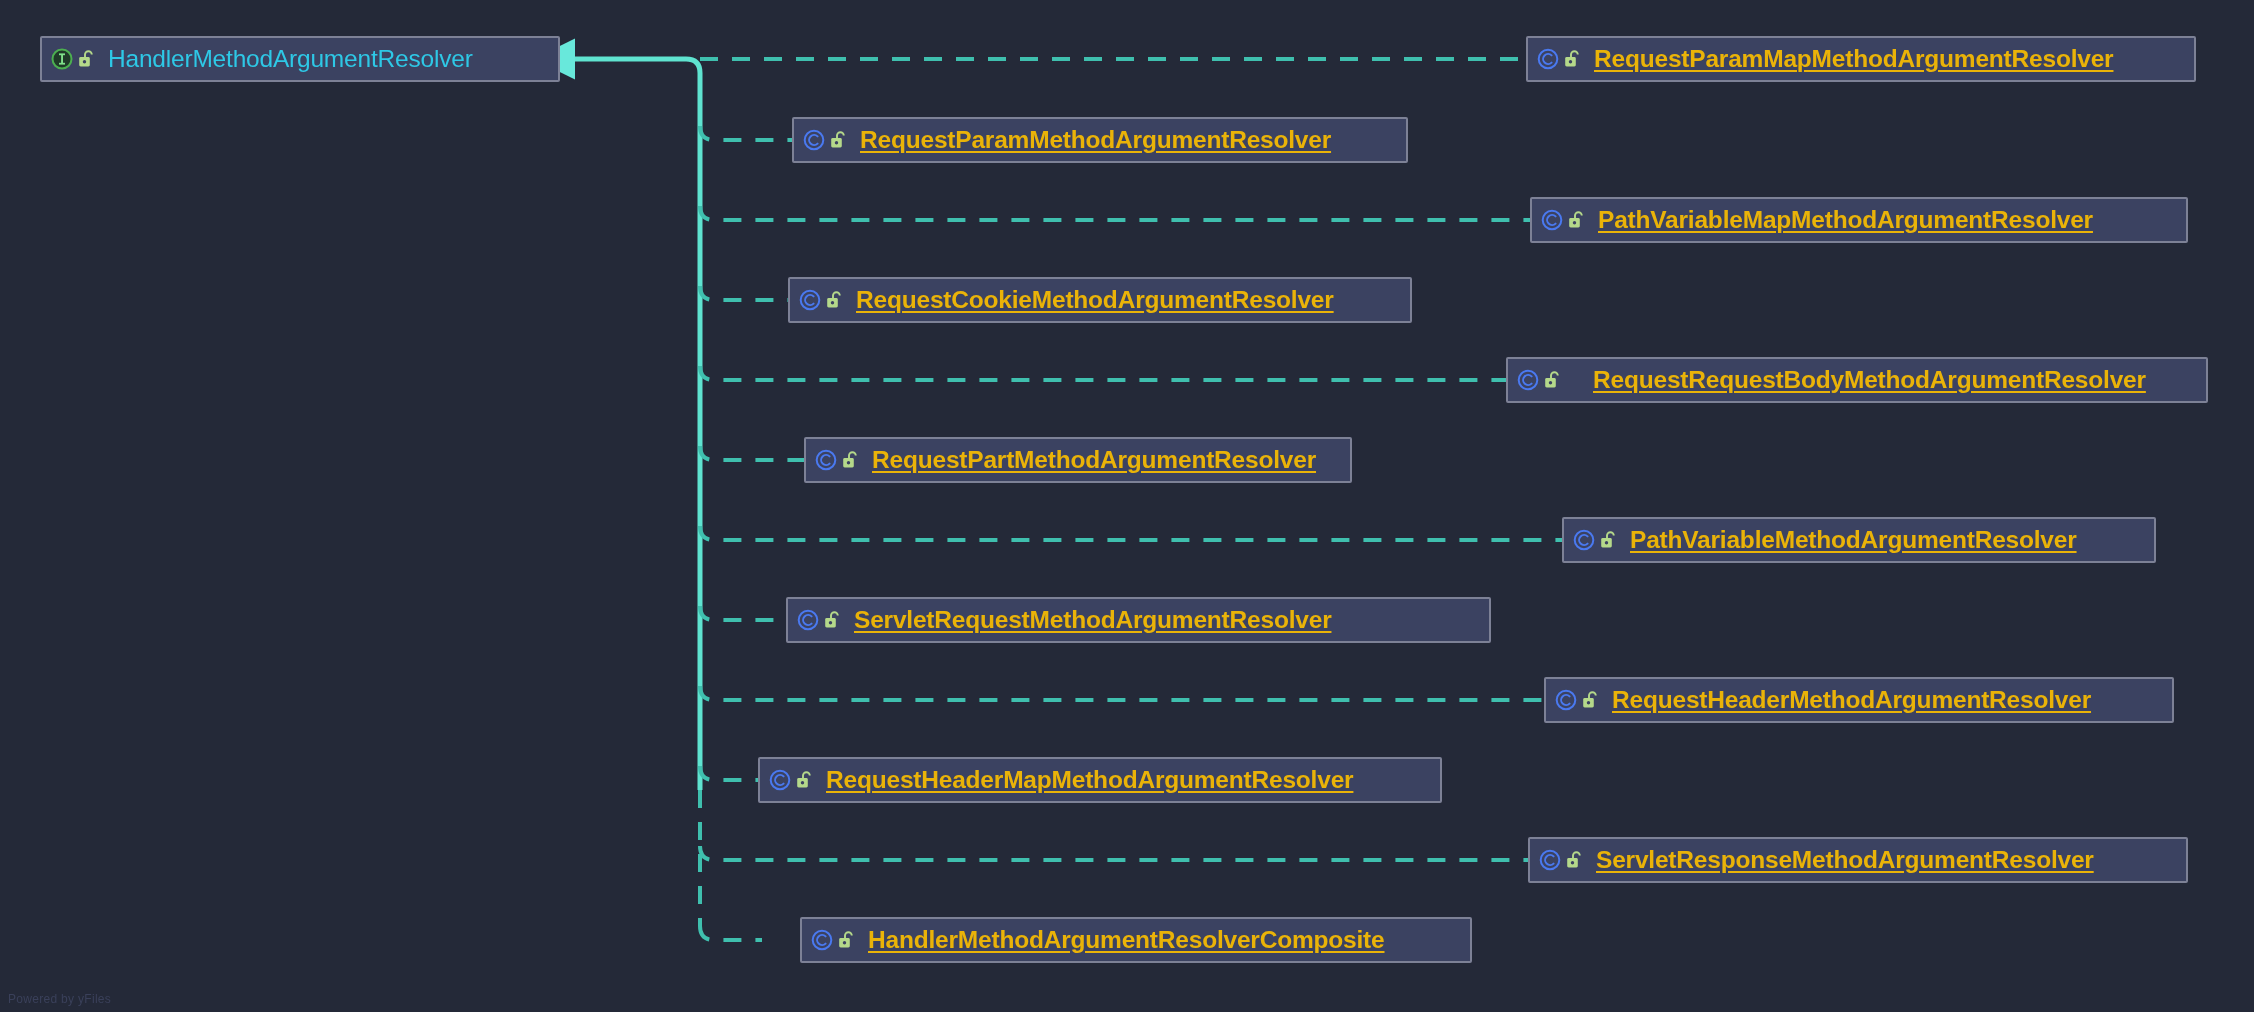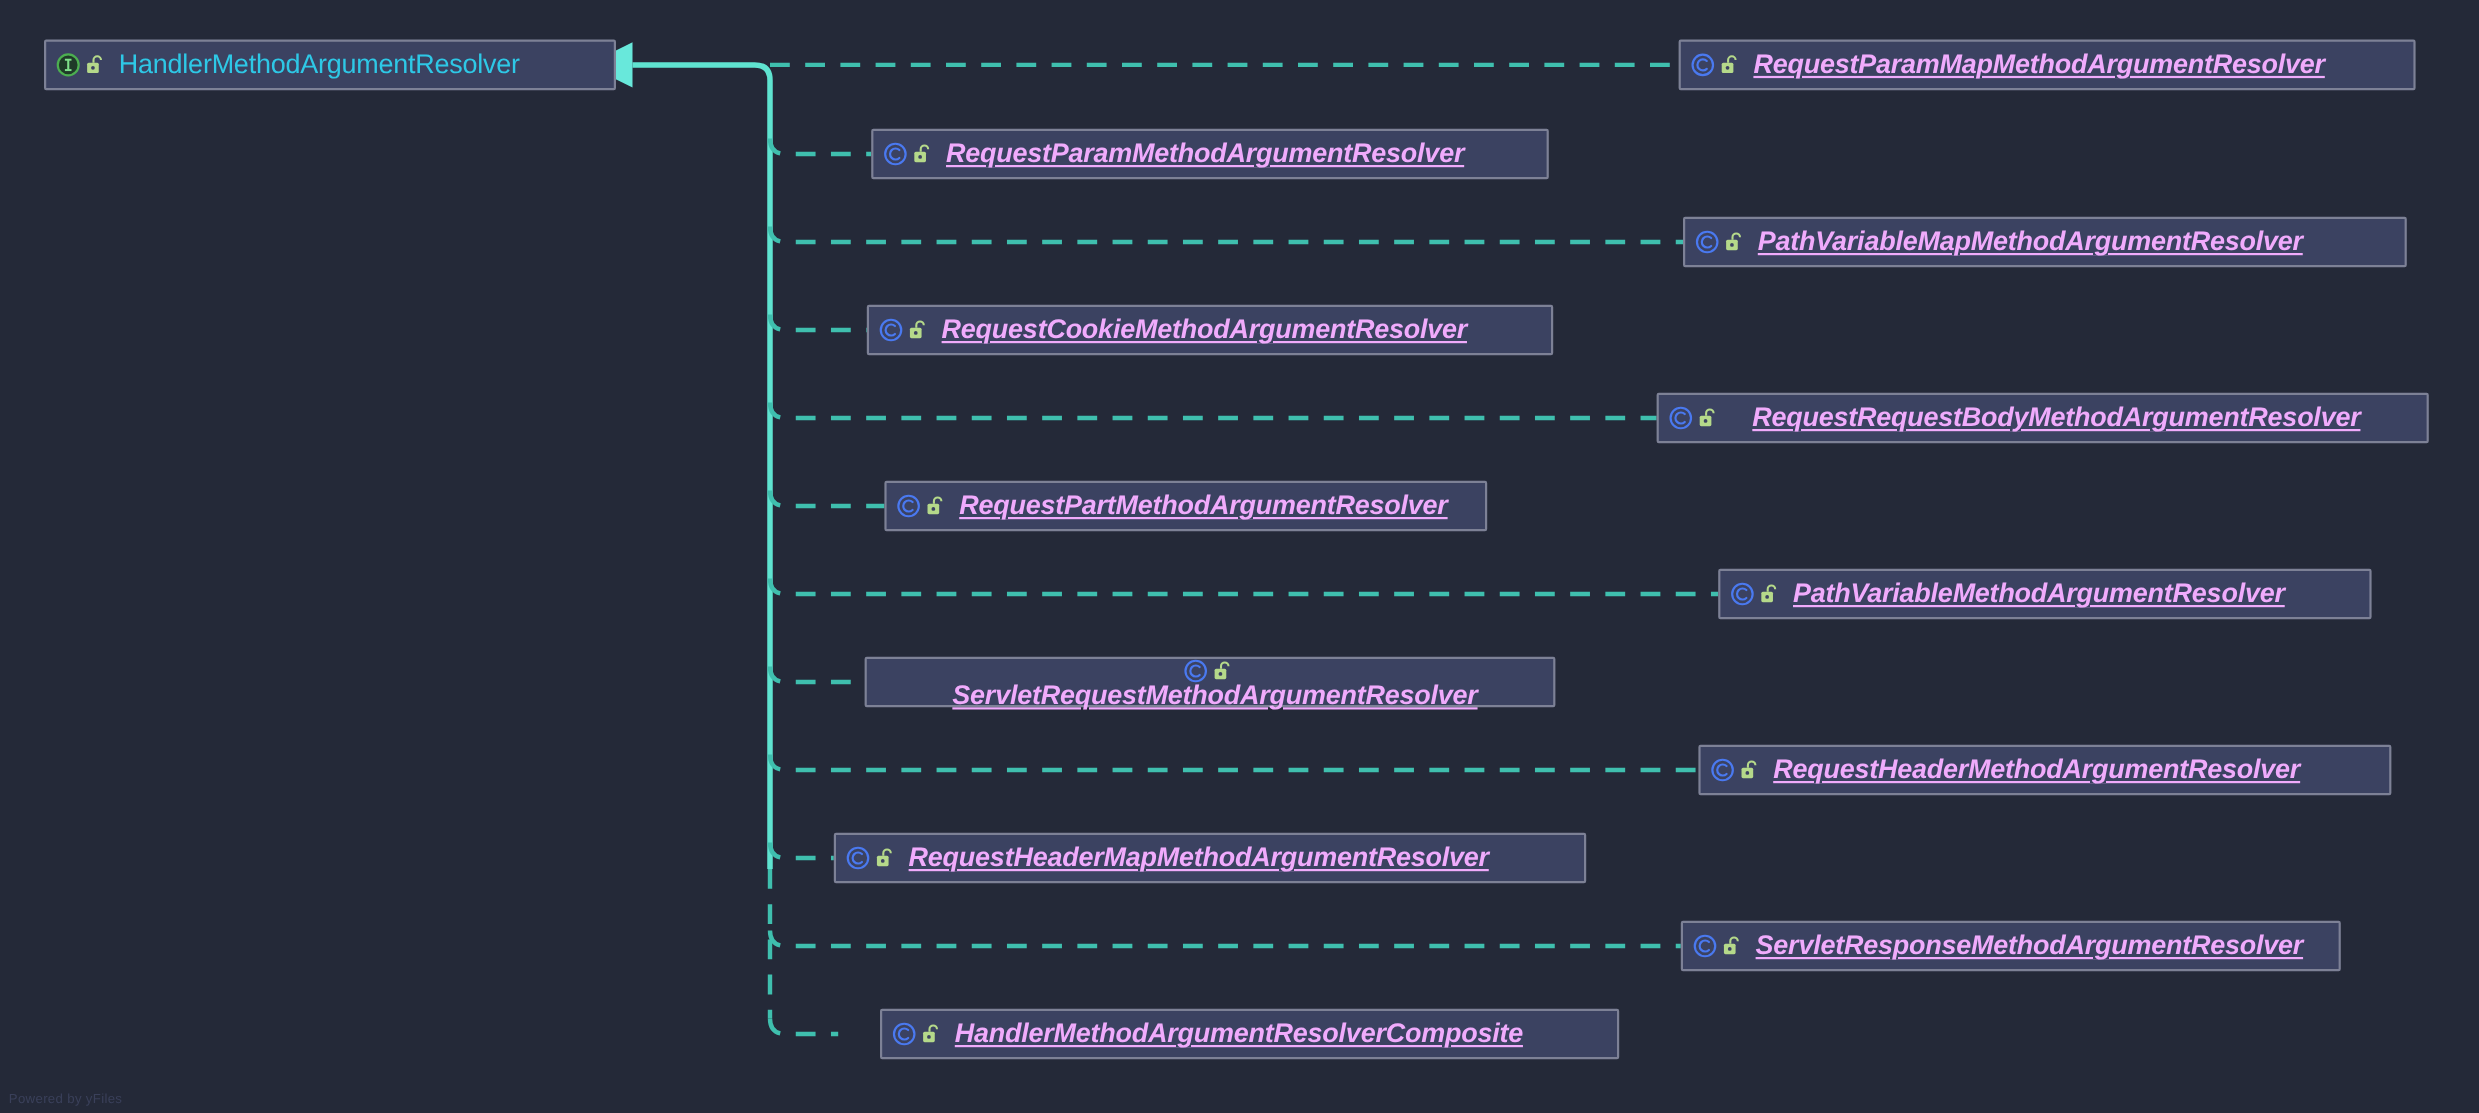--- a/index.html
+++ b/index.html
@@ -57,22 +57,21 @@
     height: 20px;
     margin-left: 4px;
   }
   .node .label {
     margin-left: 12px;
     font-size: 24.5px;
     line-height: 1;
     letter-spacing: -0.2px;
   }
   .node.cls .label {
-    color: #f0abfc;
-    font-style: italic;
+    color: #eab308;
     font-weight: bold;
     text-decoration: underline;
     text-underline-offset: 3px;
     text-decoration-thickness: 2px;
   }
   .node.iface .label {
     color: #2ec8e6;
     font-style: normal;
     font-weight: normal;
     text-decoration: none;
@@ -243,21 +242,21 @@
               <path d="M14.6 7.4 A5 5 0 1 0 14.6 14.6" fill="none" stroke="#4a79f0" stroke-width="2" stroke-linecap="round"></path>
             </svg></span>
           <span class="ico lock"><svg viewBox="0 0 19 20" width="19" height="20">
               <path d="M8 8 V5.6 A3.4 3.4 0 0 1 14.8 5.6" fill="none" stroke="#b5d98a" stroke-width="1.9"></path>
               <rect x="2.2" y="8" width="10.6" height="9.4" rx="1.4" fill="#b5d98a"></rect>
               <circle cx="7.5" cy="12.7" r="1.7" fill="#3b4261"></circle>
             </svg></span>
         </span>
         <span class="label">PathVariableMethodArgumentResolver</span>
       </div>
-      <div class="node cls" style="left: 786px; top: 597px; width: 628px; flex-direction: column;">
+      <div class="node cls" style="left: 786px; top: 597px; width: 705px;">
         <span class="icons">
           <span class="ico"><svg viewBox="0 0 22 22" width="22" height="22">
               <circle cx="11" cy="11" r="9.3" fill="none" stroke="#4a79f0" stroke-width="2"></circle>
               <path d="M14.6 7.4 A5 5 0 1 0 14.6 14.6" fill="none" stroke="#4a79f0" stroke-width="2" stroke-linecap="round"></path>
             </svg></span>
           <span class="ico lock"><svg viewBox="0 0 19 20" width="19" height="20">
               <path d="M8 8 V5.6 A3.4 3.4 0 0 1 14.8 5.6" fill="none" stroke="#b5d98a" stroke-width="1.9"></path>
               <rect x="2.2" y="8" width="10.6" height="9.4" rx="1.4" fill="#b5d98a"></rect>
               <circle cx="7.5" cy="12.7" r="1.7" fill="#3b4261"></circle>
             </svg></span>
@@ -285,21 +284,21 @@
               <path d="M14.6 7.4 A5 5 0 1 0 14.6 14.6" fill="none" stroke="#4a79f0" stroke-width="2" stroke-linecap="round"></path>
             </svg></span>
           <span class="ico lock"><svg viewBox="0 0 19 20" width="19" height="20">
               <path d="M8 8 V5.6 A3.4 3.4 0 0 1 14.8 5.6" fill="none" stroke="#b5d98a" stroke-width="1.9"></path>
               <rect x="2.2" y="8" width="10.6" height="9.4" rx="1.4" fill="#b5d98a"></rect>
               <circle cx="7.5" cy="12.7" r="1.7" fill="#3b4261"></circle>
             </svg></span>
         </span>
         <span class="label">RequestHeaderMapMethodArgumentResolver</span>
       </div>
-      <div class="node cls" style="left: 1528px; top: 837px; width: 600px;">
+      <div class="node cls" style="left: 1528px; top: 837px; width: 660px;">
         <span class="icons">
           <span class="ico"><svg viewBox="0 0 22 22" width="22" height="22">
               <circle cx="11" cy="11" r="9.3" fill="none" stroke="#4a79f0" stroke-width="2"></circle>
               <path d="M14.6 7.4 A5 5 0 1 0 14.6 14.6" fill="none" stroke="#4a79f0" stroke-width="2" stroke-linecap="round"></path>
             </svg></span>
           <span class="ico lock"><svg viewBox="0 0 19 20" width="19" height="20">
               <path d="M8 8 V5.6 A3.4 3.4 0 0 1 14.8 5.6" fill="none" stroke="#b5d98a" stroke-width="1.9"></path>
               <rect x="2.2" y="8" width="10.6" height="9.4" rx="1.4" fill="#b5d98a"></rect>
               <circle cx="7.5" cy="12.7" r="1.7" fill="#3b4261"></circle>
             </svg></span>

